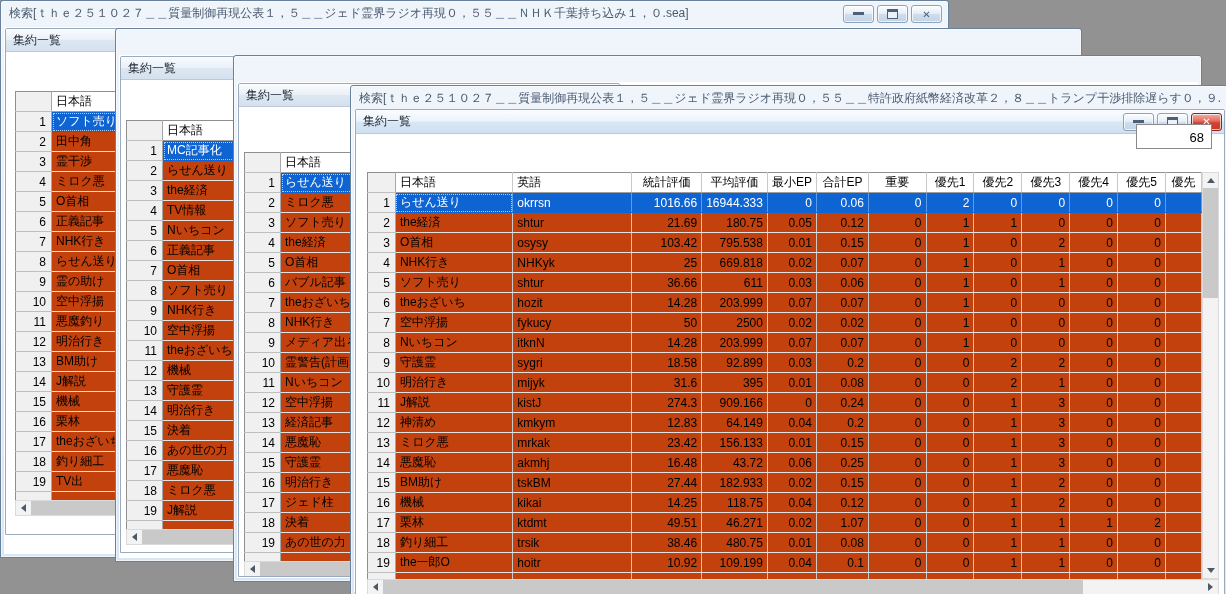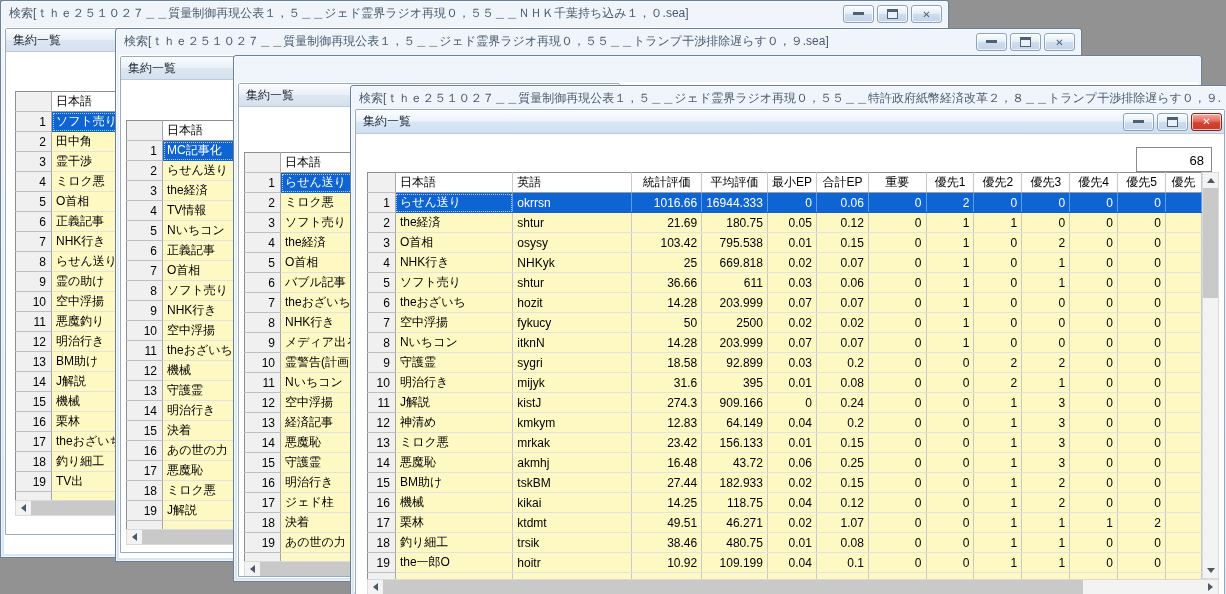--- a/index.html
+++ b/index.html
@@ -19,21 +19,21 @@
   .g-x::before{content:"✕";font-size:10px;font-weight:bold;color:#4e6076;line-height:1;}
   .red .g-x::before{color:#fff;}
   .client{position:absolute;left:3px;right:3px;top:26px;bottom:3px;background:#fff;}
   .child{position:absolute;border:1px solid #9aabbe;border-radius:2px 2px 0 0;background:#fff;overflow:hidden;}
   .cbar{height:22px;line-height:22px;padding-left:7px;color:#1d2430;
         background:linear-gradient(#fafcfe,#eaf0f8 48%,#dde7f2 52%,#d4e1ee);border-bottom:1px solid #bcc9d8;}
   .cbar.active{height:23px;line-height:23px;display:flex;align-items:center;
         background:linear-gradient(#fbfdff,#ebf3fc 48%,#d9e7f5 52%,#cfe0f2);}
   .cbar.active .ctext{flex:1;}
   .twrap{position:absolute;overflow:hidden;}
-  table.grid{border-collapse:collapse;table-layout:fixed;background:#fef9c3;border:1px solid #8f8f8f;padding-left:44px;}
+  table.grid{border-collapse:collapse;table-layout:fixed;background:#c2410c;border:1px solid #8f8f8f;padding-left:44px;}
   .grid th,.grid td{height:20px;padding:0 4px;font-weight:normal;font-size:12px;
         border-right:1px solid #c9c9c9;border-bottom:1px solid #e2e2e2;
         overflow:hidden;white-space:nowrap;box-sizing:border-box;}
   .grid th{border-bottom:1px solid #9e9e9e;background:#fff;}
   .grid .rn{background:#f0f0f0;border-right:1px solid #a7a7a7;border-bottom:1px solid #bfbfbf;
         text-align:right;padding:0 5px 0 2px;}
   .grid th.rn{background:#f0f0f0;}
   .al{text-align:left;} .ar{text-align:right;} .ac{text-align:center;}
   .grid td.sel{background:#0d64d2;color:#fff;border-right-color:#5a9de8;border-bottom-color:#0d64d2;}
   .grid td.focus{outline:1px dotted #aecdf2;outline-offset:-2px;}
@@ -175,34 +175,20 @@
         <span class="sbtn">
             <span class="tri-l"></span>
           </span>
         <span class="thumbH" style="flex:1;"></span>
       </div>
     </div>
   </div>
 </div>
 
 <div class="win" style="left:115px;top:28px;width:965px;height:532px;z-index:2;">
-  <div class="tbar">
-    <span class="ttext">検索[ｔｈｅ２５１０２７＿＿質量制御再現公表１，５＿＿ジェド霊界ラジオ再現０，５５＿＿トランプ干渉排除遅らす０，９.sea]</span>
-    <span class="btns">
-      <span class="wbtn">
-          <span class="g-min"></span>
-        </span>
-      <span class="wbtn">
-          <span class="g-max"></span>
-        </span>
-      <span class="wbtn">
-          <span class="g-x"></span>
-        </span>
-    </span>
-  </div>
   <div class="client">
     <div class="child" style="left:1px;top:1px;width:380px;height:495px;">
       <div class="cbar">
         <span class="ctext">集約一覧</span>
       </div>
       <div class="twrap" style="left:5px;top:63px;width:138px;height:409px;">
         <table class="grid">
             <colgroup>
               <col style="width: 36px;">
               <col style="width: 100px;">
@@ -432,21 +418,21 @@
               <span class="g-min"></span>
             </span>
           <span class="wbtn">
               <span class="g-max"></span>
             </span>
           <span class="wbtn red">
               <span class="g-x"></span>
             </span>
         </span>
       </div>
-      <div class="countbox" style="right:12px;top:37px;">68</div>
+      <div class="countbox" style="right:12px;top:14px;">68</div>
       <div class="twrap" style="left:11px;top:62px;width:835px;height:407px;">
         <table class="grid">
             <colgroup>
               <col style="width: 28px;">
               <col style="width: 118px;">
               <col style="width: 120px;">
               <col style="width: 70px;">
               <col style="width: 64px;">
               <col style="width: 48px;">
               <col style="width: 52px;">

